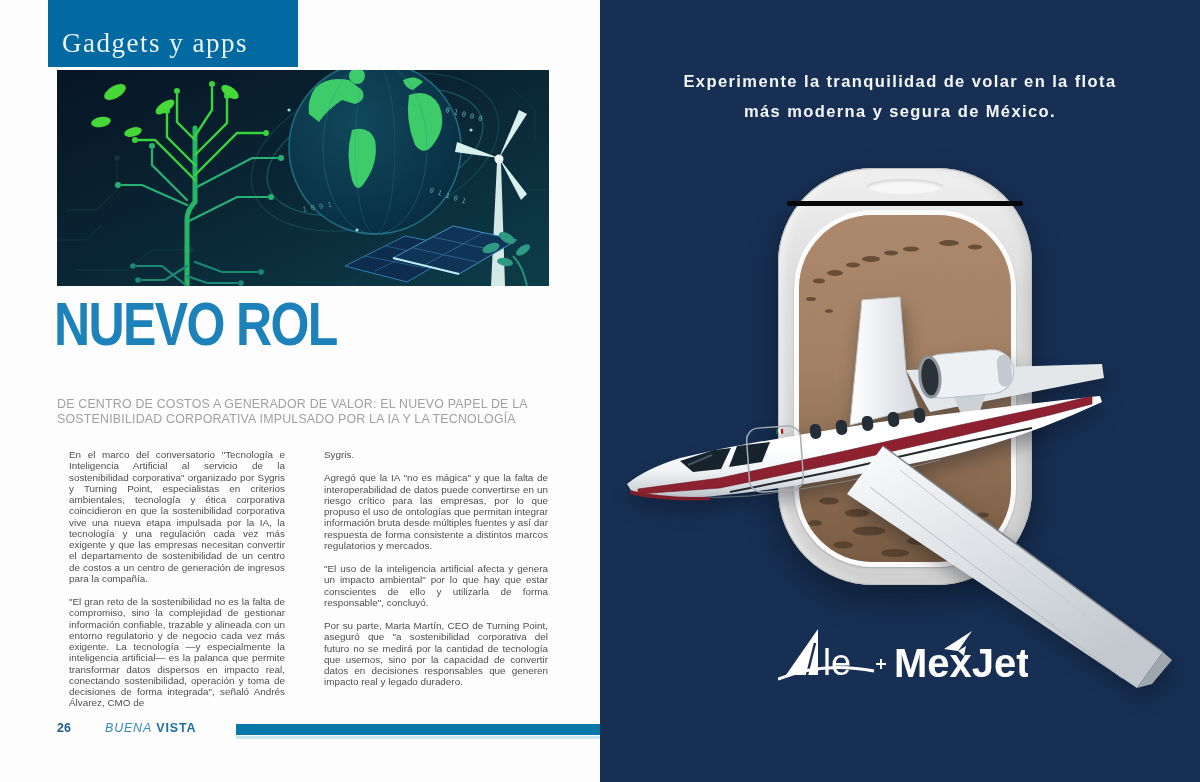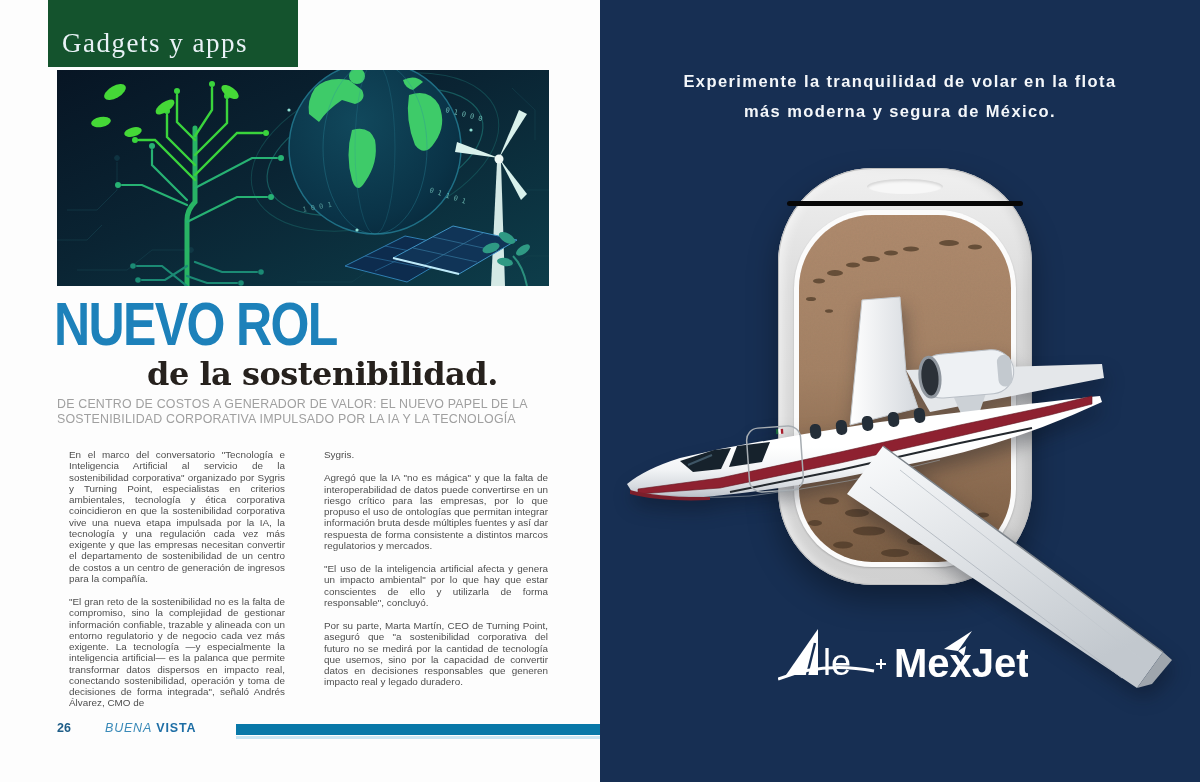--- a/index.html
+++ b/index.html
@@ -1,20 +1,20 @@
 <!DOCTYPE html>
 <html><head>
 <meta charset="utf-8">
 <style>
   html,body{margin:0;padding:0;background:#ffffff;}
   #spread{position:relative;width:1200px;height:782px;overflow:hidden;
           font-family:"Liberation Sans",sans-serif;background:#fdfdfd;}
   
   #left-page{position:absolute;left:0;top:0;width:600px;height:782px;background:#fdfdfd;}
-  .tag-box{position:absolute;left:48px;top:0;width:250px;height:67px;background:#14532d;}
+  .tag-box{position:absolute;left:48px;top:0;width:250px;height:67px;background:#0369a1;}
   .tag-text{position:absolute;left:14px;top:28px;font-family:"Liberation Serif",serif;
             font-size:27px;font-weight:400;color:#e9f2f6;letter-spacing:1.5px;}
   .illustration{position:absolute;left:57px;top:70px;width:492px;height:216px;}
   .title-main{position:absolute;left:54px;top:294px;font-size:61px;font-weight:800;
               color:#1d81ba;letter-spacing:-2px;transform:scaleX(.82);transform-origin:left top;
               line-height:60px;white-space:nowrap;}
   .title-sub{position:absolute;left:147px;top:355px;font-family:"DejaVu Serif",serif;
              font-weight:700;font-size:32px;color:#26211d;letter-spacing:-.5px;white-space:nowrap;}
   .deck{position:absolute;left:57px;top:397px;width:500px;color:#a0a0a0;
         font-size:12.4px;line-height:14.8px;letter-spacing:.2px;}
@@ -182,21 +182,20 @@
       <g>
         <path d="M470,216 Q466,196 456,186" stroke="#2b8f7d" stroke-width="2" fill="none"></path>
         <ellipse cx="434" cy="178" rx="9" ry="4.5" transform="rotate(-20 434 178)" fill="#2f9a84"></ellipse>
         <ellipse cx="450" cy="168" rx="9" ry="4.5" transform="rotate(30 450 168)" fill="#2f9a84"></ellipse>
         <ellipse cx="466" cy="180" rx="8" ry="4" transform="rotate(-35 466 180)" fill="#2f9a84"></ellipse>
         <ellipse cx="448" cy="192" rx="8" ry="4" transform="rotate(10 448 192)" fill="#2f9a84"></ellipse>
       </g>
     </svg>
 
     <div class="title-main">NUEVO ROL</div>
-    <div class="title-sub">de la sostenibilidad.</div>
 
     <div class="deck">
       <div>DE CENTRO DE COSTOS A GENERADOR DE VALOR: EL NUEVO PAPEL DE LA</div>
       <div>SOSTENIBILIDAD CORPORATIVA IMPULSADO POR LA IA Y LA TECNOLOGÍA</div>
     </div>
 
     <div id="col1" class="bodycol">
       <p>En el marco del conversatorio "Tecnología e Inteligencia Artificial al servicio de la sostenibilidad corporativa" organizado por Sygris y Turning Point, especialistas en criterios ambientales, tecnología y ética corporativa coincidieron en que la sostenibilidad corporativa vive una nueva etapa impulsada por la IA, la tecnología y una regulación cada vez más exigente y que las empresas necesitan convertir el departamento de sostenibilidad de un centro de costos a un centro de generación de ingresos para la compañía.</p>
       <p class="gap">"El gran reto de la sostenibilidad no es la falta de compromiso, sino la complejidad de gestionar información confiable, trazable y alineada con un entorno regulatorio y de negocio cada vez más exigente. La tecnología —y especialmente la inteligencia artificial— es la palanca que permite transformar datos dispersos en impacto real, conectando sostenibilidad, operación y toma de decisiones de forma integrada", señaló Andrés Álvarez, CMO de</p>
     </div>

